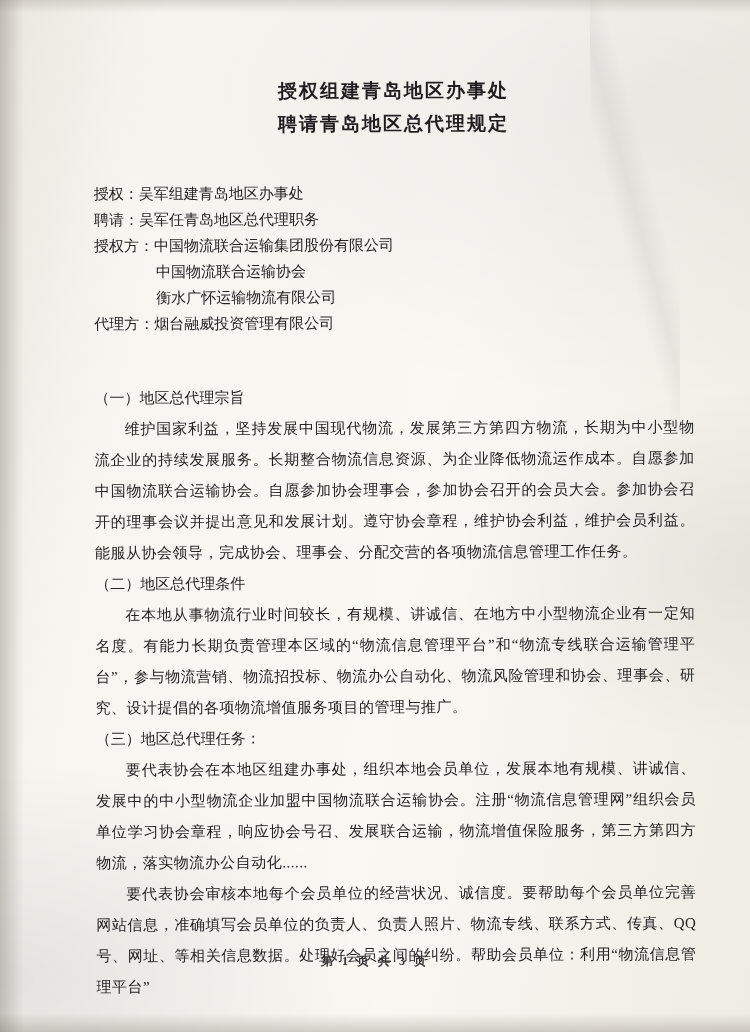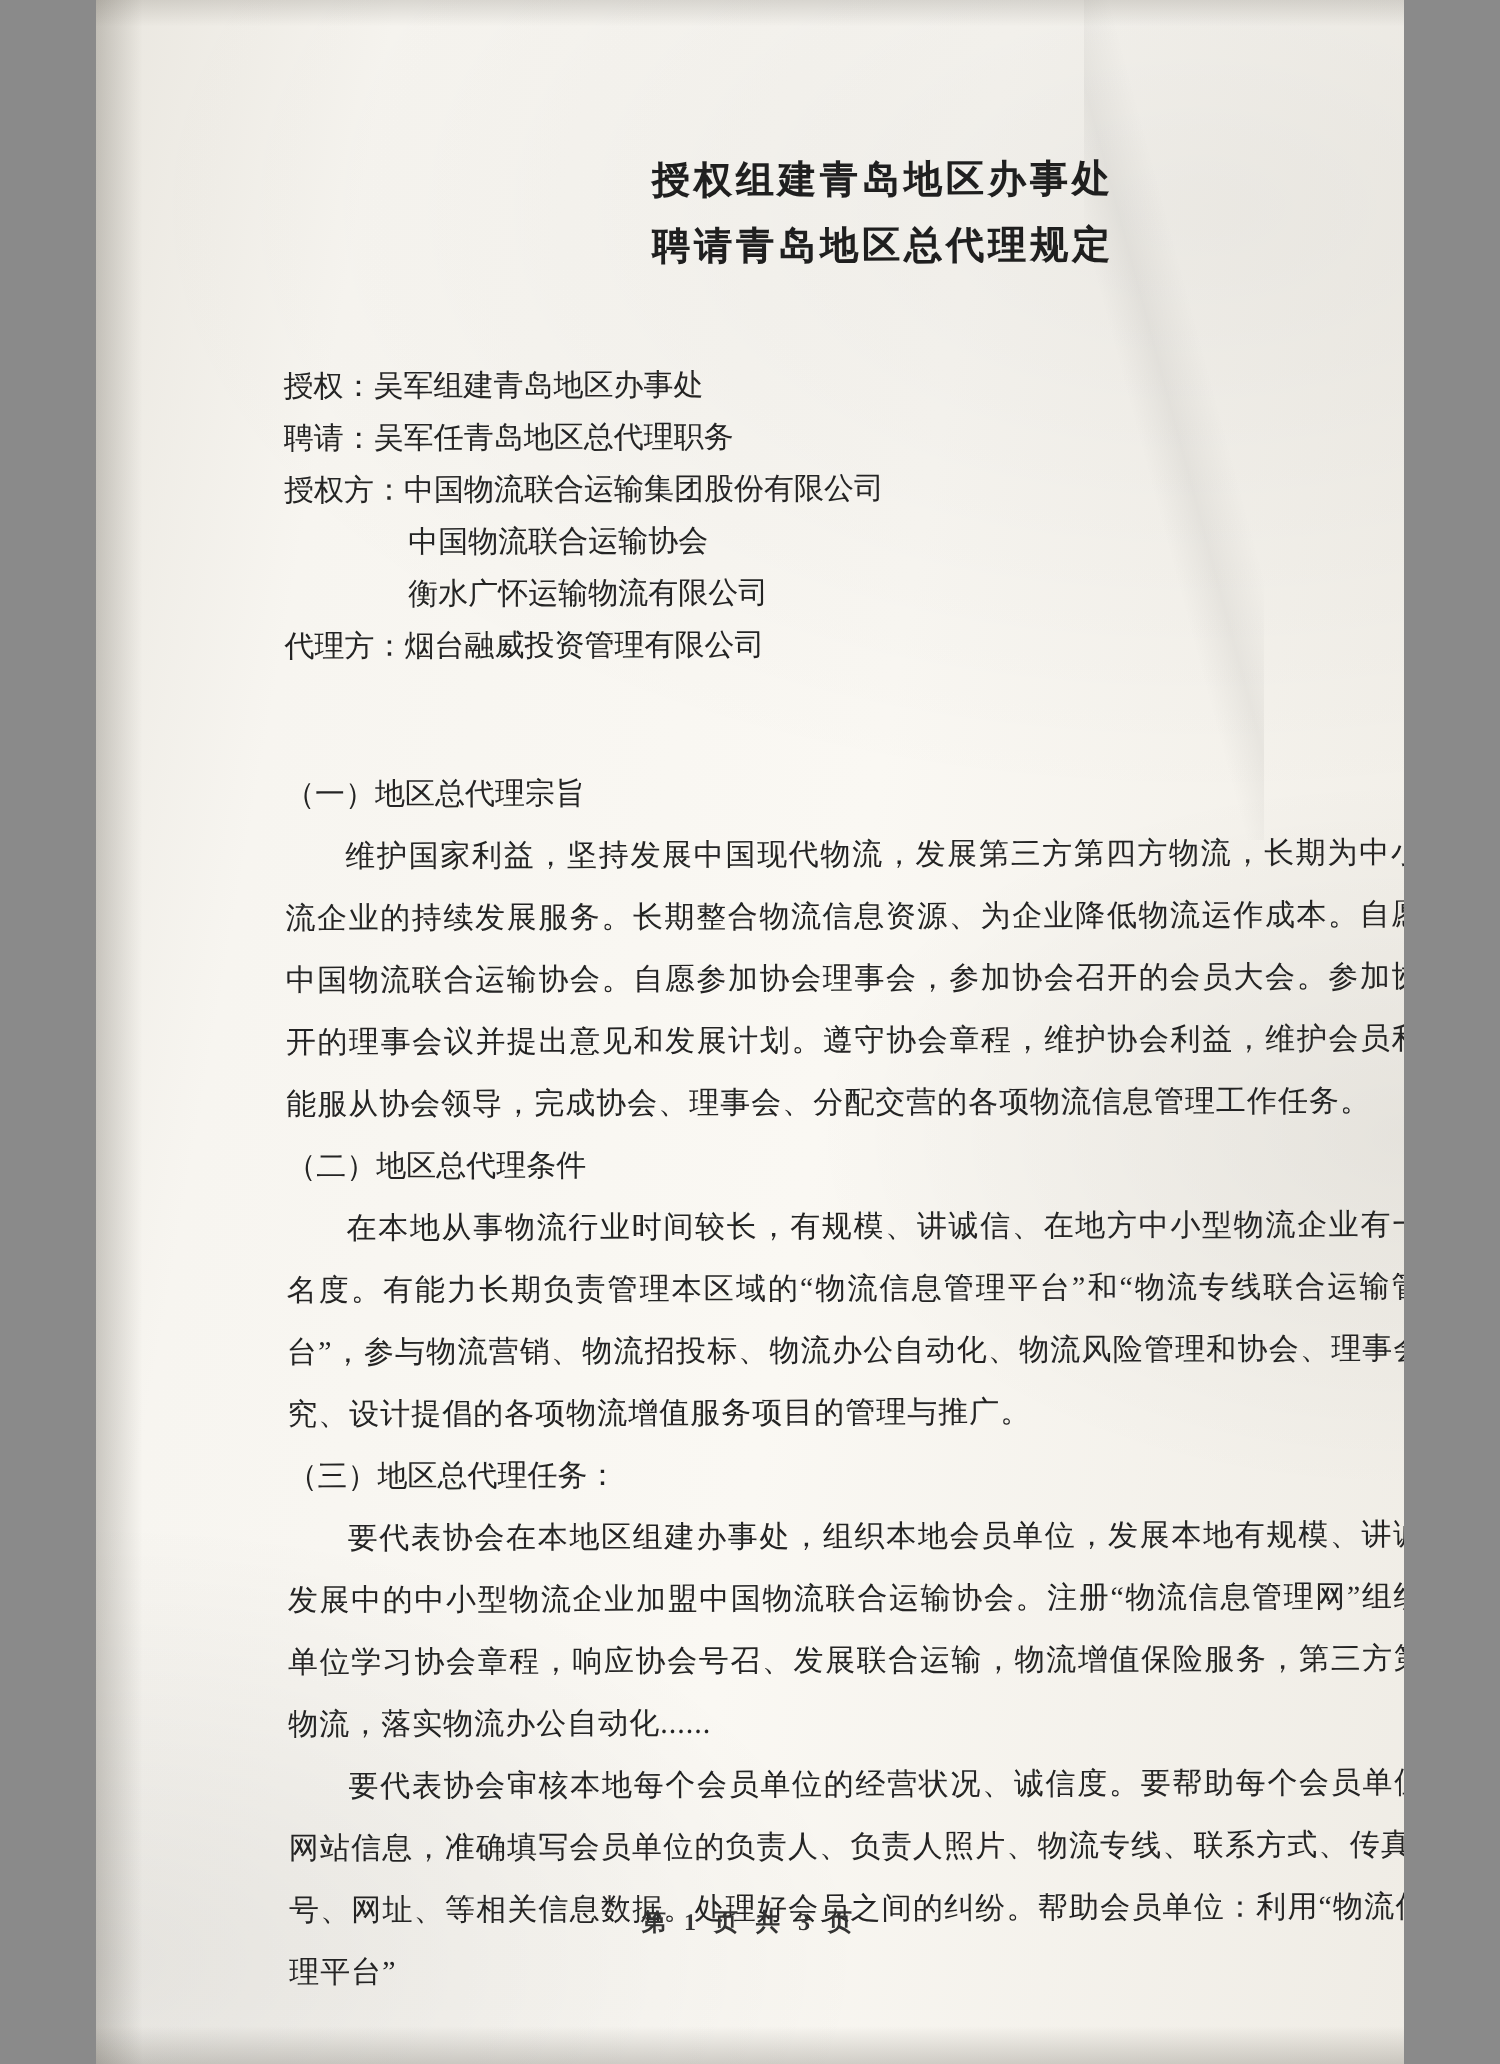--- a/index.html
+++ b/index.html
@@ -3,21 +3,21 @@
 <meta charset="utf-8">
 <style>
   html, body {
     margin: 0;
     padding: 0;
     background: #8a8a8a;
     font-family: "Liberation Serif", "DejaVu Serif", serif;
   }
   .scan-page {
     position: relative;
-    width: 654px;
+    width: 750px;
     height: 1032px;
     margin: 0 auto;
     overflow: hidden;
     background:
       radial-gradient(ellipse 900px 500px at 85% 10%, rgba(0,0,0,0.05), rgba(0,0,0,0) 60%),
       radial-gradient(ellipse 700px 400px at 0% 95%, rgba(0,0,0,0.08), rgba(0,0,0,0) 55%),
       radial-gradient(ellipse 500px 300px at 100% 55%, rgba(0,0,0,0.05), rgba(0,0,0,0) 60%),
       linear-gradient(100deg, #e9e6df 0%, #f7f5f0 18%, #faf8f3 55%, #efece5 100%);
     color: #2b2b2b;
   }

